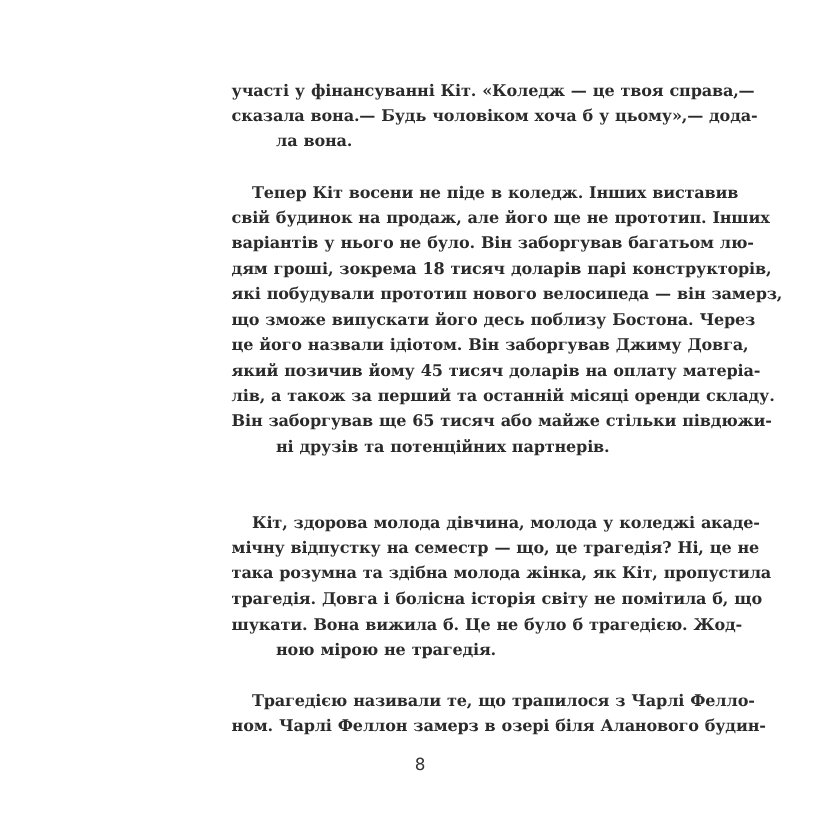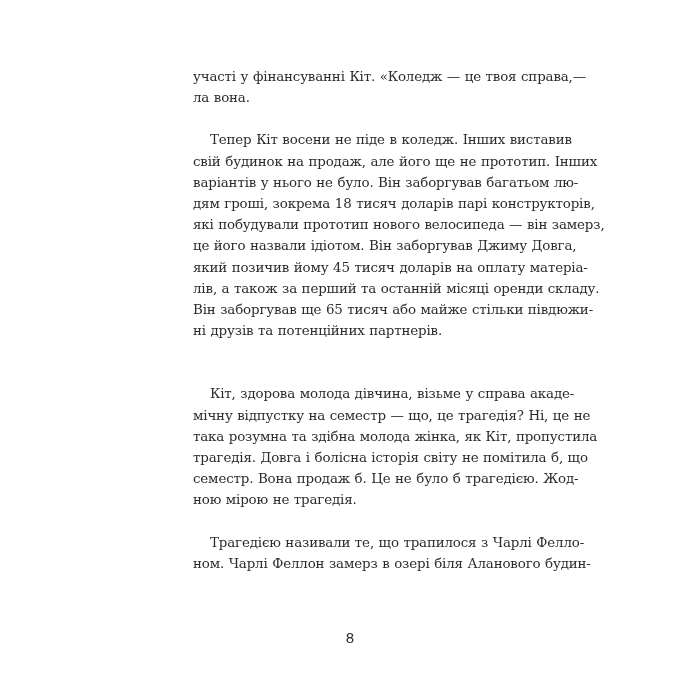--- a/index.html
+++ b/index.html
@@ -30,23 +30,25 @@
       hyphens: manual;
       letter-spacing: -0.15px;
       word-spacing: 0.5px;
     }
     .line {
       display: block;
       text-align: justify;
       text-align-last: justify;
       white-space: nowrap;
       overflow: visible;
+      font-weight: bold;
     }
     .line.last {
       text-align-last: left;
+      margin-left: 37px;
     }
     .para.indent .line.first {
       text-indent: 17px;
     }
     .gap {
       height: 21px;
     }
     .page-number {
       position: absolute;
       left: 0;
@@ -58,49 +60,51 @@
       color: #333333;
     }
   </style>
 </head>
 <body>
 
 <div class="page">
 
   <p class="para">
     <span class="line first">участі у фінансуванні Кіт. «Коледж — це твоя справа,—</span>
+    <span class="line">сказала вона.— Будь чоловіком хоча б у цьому»,— дода-</span>
     <span class="line last">ла вона.</span>
   </p>
 
   <div class="gap"></div>
 
   <p class="para indent">
     <span class="line first">Тепер Кіт восени не піде в коледж. Інших виставив</span>
     <span class="line">свій будинок на продаж, але його ще не прототип. Інших</span>
     <span class="line">варіантів у нього не було. Він заборгував багатьом лю-</span>
     <span class="line">дям гроші, зокрема 18 тисяч доларів парі конструкторів,</span>
     <span class="line">які побудували прототип нового велосипеда — він замерз,</span>
+    <span class="line">що зможе випускати його десь поблизу Бостона. Через</span>
     <span class="line">це його назвали ідіотом. Він заборгував Джиму Довга,</span>
     <span class="line">який позичив йому 45 тисяч доларів на оплату матеріа-</span>
     <span class="line">лів, а також за перший та останній місяці оренди складу.</span>
     <span class="line">Він заборгував ще 65 тисяч або майже стільки півдюжи-</span>
     <span class="line last">ні друзів та потенційних партнерів.</span>
   </p>
 
   <div class="gap"></div>
 
 
   <div class="gap"></div>
 
   <p class="para indent">
-    <span class="line first">Кіт, здорова молода дівчина, візьме у справа акаде-</span>
+    <span class="line first">Кіт, здорова молода дівчина, молода у коледжі акаде-</span>
     <span class="line">мічну відпустку на семестр — що, це трагедія? Ні, це не</span>
     <span class="line">така розумна та здібна молода жінка, як Кіт, пропустила</span>
     <span class="line">трагедія. Довга і болісна історія світу не помітила б, що</span>
-    <span class="line">семестр. Вона продаж б. Це не було б трагедією. Жод-</span>
+    <span class="line">шукати. Вона вижила б. Це не було б трагедією. Жод-</span>
     <span class="line last">ною мірою не трагедія.</span>
   </p>
 
   <div class="gap"></div>
 
   <p class="para indent">
     <span class="line first">Трагедією називали те, що трапилося з Чарлі Фелло-</span>
     <span class="line">ном. Чарлі Феллон замерз в озері біля Аланового будин-</span>
 
   </p>

